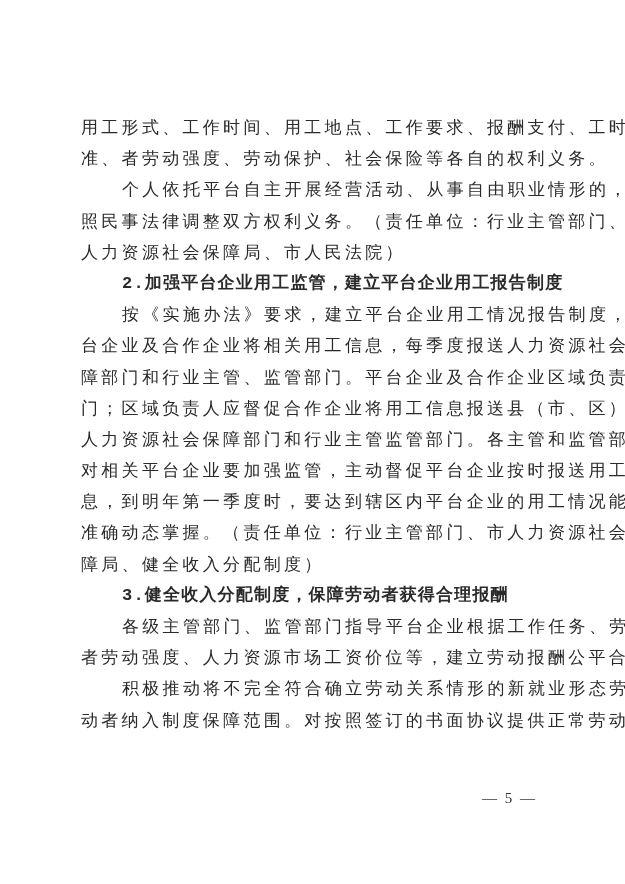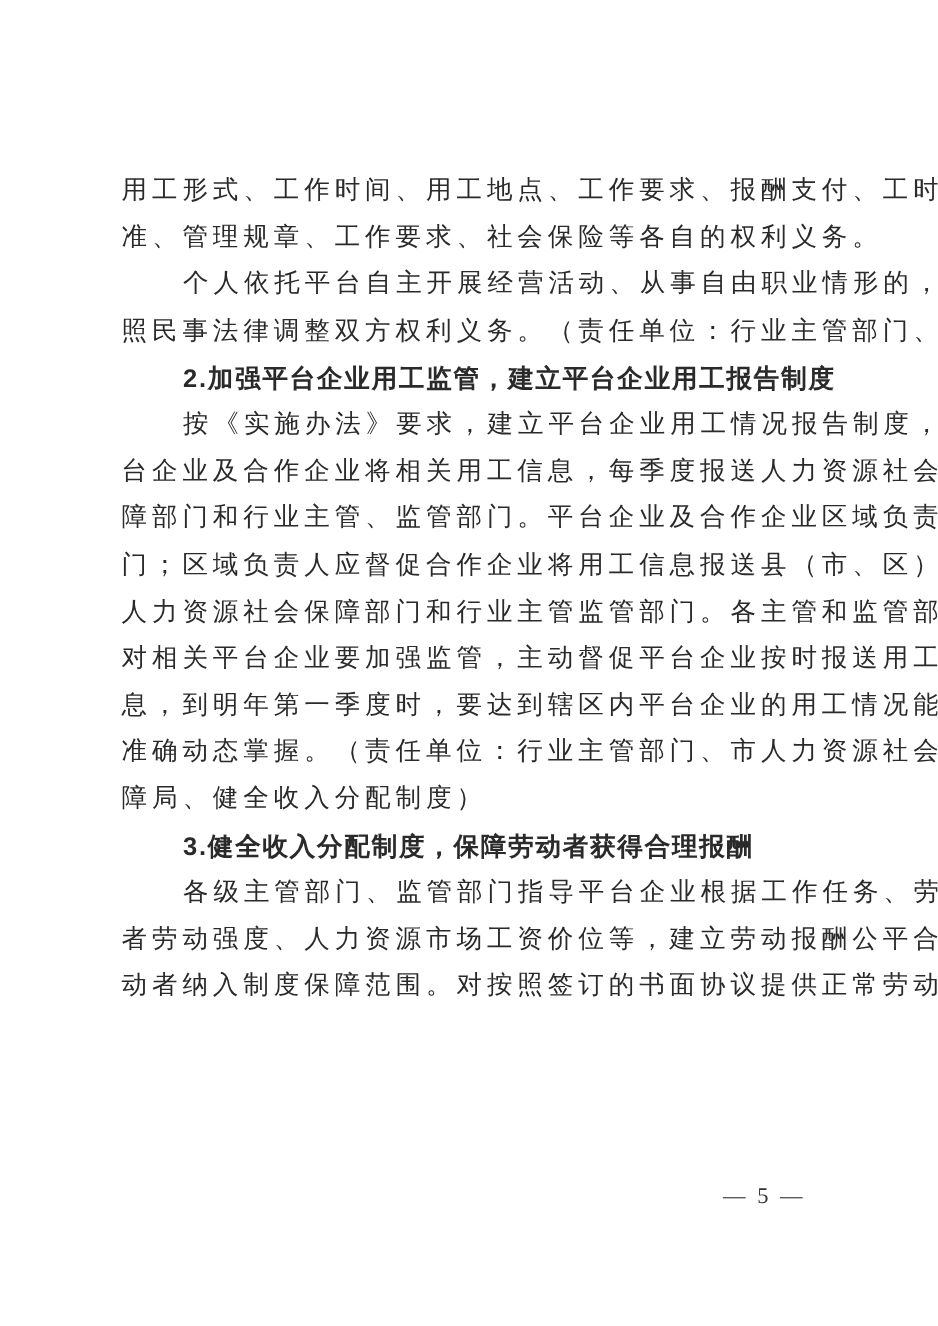--- a/index.html
+++ b/index.html
@@ -2,42 +2,44 @@
 <html><head>
 <meta charset="utf-8">
 <style>
   html, body { margin:0; padding:0; background:#ffffff; }
   body { width:625px; height:884px; position:relative; overflow:hidden;
          font-family: "DejaVu Serif", "Liberation Serif", serif; color:#2a2a2a; }
   .page { position:absolute; left:81px; top:112px; width:472px; }
   .line { height:31.2px; line-height:31.2px; font-size:17px; white-space:nowrap;
           letter-spacing:3.3px; }
   .indent { padding-left:41px; }
-  .heading { font-family:Liberation Sans, sans-serif; font-weight:bold;
+  .heading { font-family:Liberation Mono, monospace; font-weight:bold;
              letter-spacing:1.2px; font-size:17px; }
   .footer { position:absolute; left:482px; top:790px; font-size:15px; color:#333;
             font-family:"Liberation Serif", serif; letter-spacing:2px; }
 </style>
 </head>
 <body>
 
 <div class="page">
   <div class="line">用工形式、工作时间、用工地点、工作要求、报酬支付、工时标</div>
-  <div class="line">准、管理规章、工作要求、社会保险等各自的权利义务。</div>
+  <div class="line">准、者劳动强度、劳动保护、社会保险等各自的权利义务。</div>
   <div class="line indent">个人依托平台自主开展经营活动、从事自由职业情形的，按</div>
   <div class="line">照民事法律调整双方权利义务。（责任单位：行业主管部门、市</div>
+  <div class="line">人力资源社会保障局、市人民法院）</div>
   <div class="line indent heading">2.加强平台企业用工监管，建立平台企业用工报告制度</div>
   <div class="line indent">按《实施办法》要求，建立平台企业用工情况报告制度，平</div>
   <div class="line">台企业及合作企业将相关用工信息，每季度报送人力资源社会保</div>
   <div class="line">障部门和行业主管、监管部门。平台企业及合作企业区域负责人</div>
   <div class="line">门；区域负责人应督促合作企业将用工信息报送县（市、区）级</div>
   <div class="line">人力资源社会保障部门和行业主管监管部门。各主管和监管部门</div>
   <div class="line">对相关平台企业要加强监管，主动督促平台企业按时报送用工信</div>
   <div class="line">息，到明年第一季度时，要达到辖区内平台企业的用工情况能够</div>
   <div class="line">准确动态掌握。（责任单位：行业主管部门、市人力资源社会保</div>
   <div class="line">障局、健全收入分配制度）</div>
   <div class="line indent heading">3.健全收入分配制度，保障劳动者获得合理报酬</div>
   <div class="line indent">各级主管部门、监管部门指导平台企业根据工作任务、劳动</div>
   <div class="line">者劳动强度、人力资源市场工资价位等，建立劳动报酬公平合理</div>
+  <div class="line indent">积极推动将不完全符合确立劳动关系情形的新就业形态劳</div>
   <div class="line">动者纳入制度保障范围。对按照签订的书面协议提供正常劳动的</div>
 </div>
 
 <div class="footer">— 5 —</div>
 
 </body></html>

